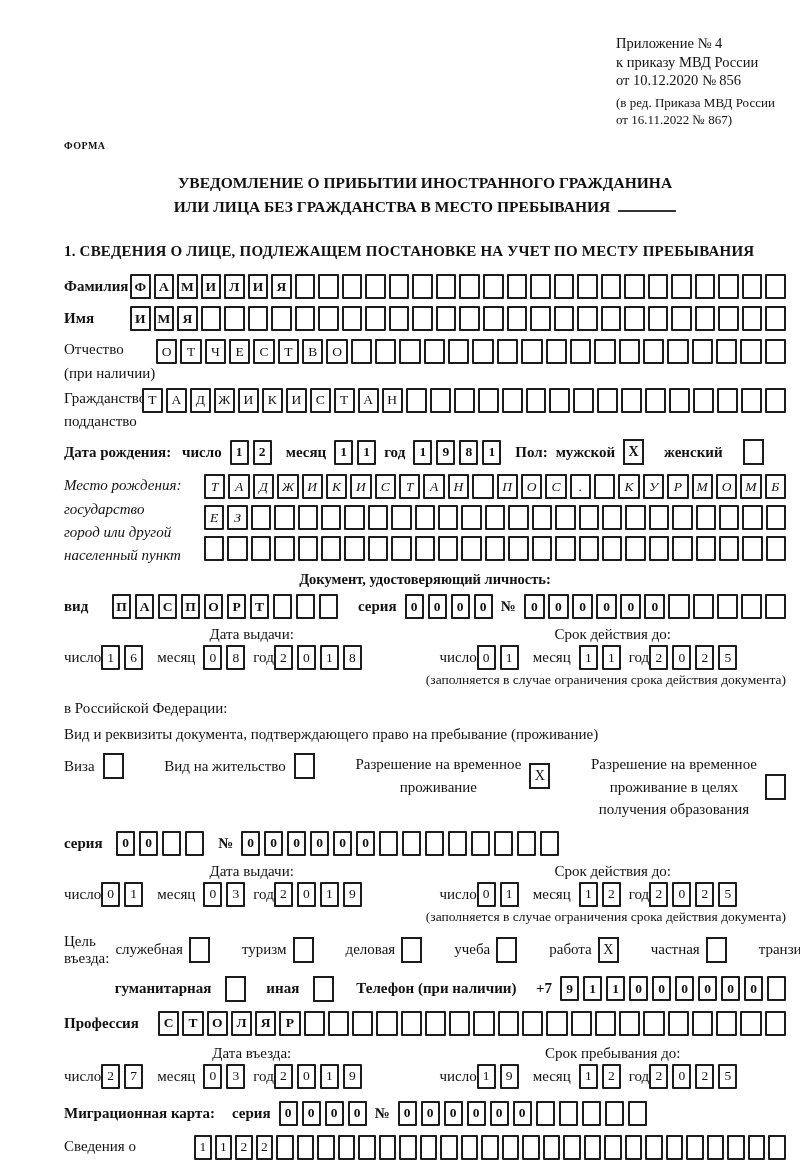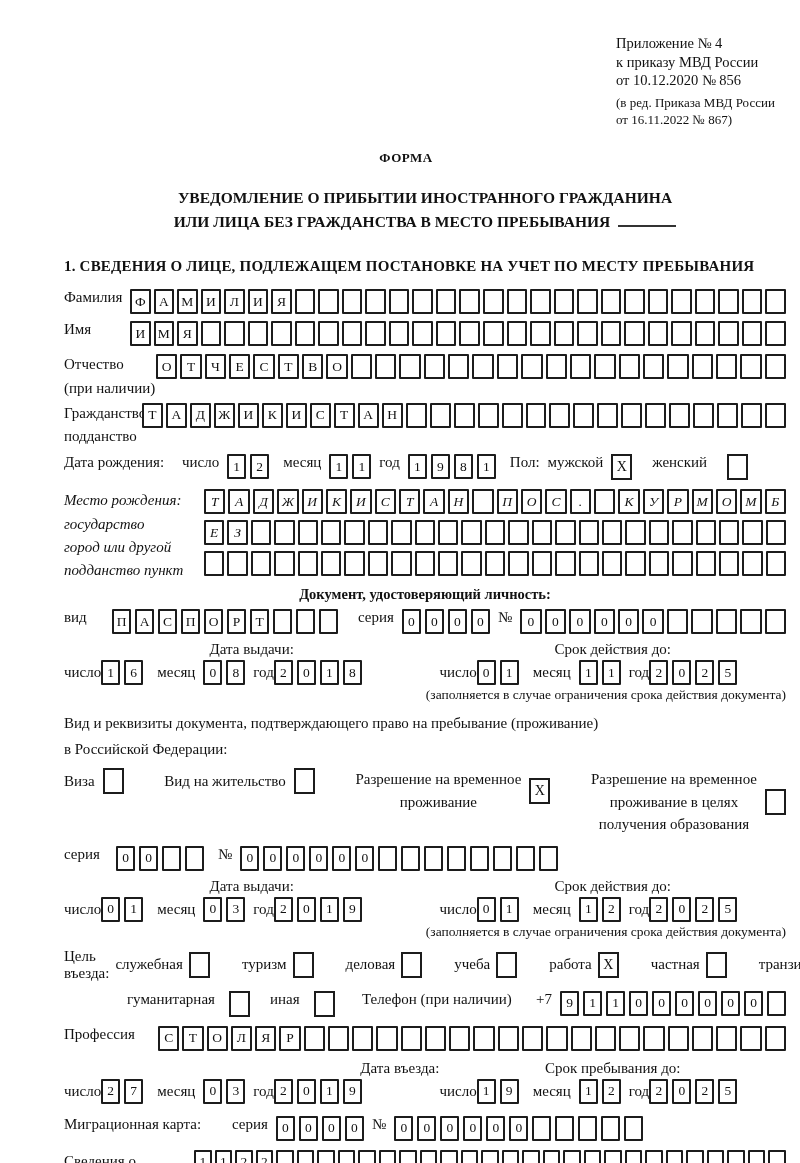--- a/index.html
+++ b/index.html
@@ -5,26 +5,26 @@
   * { box-sizing: border-box; margin: 0; padding: 0; }
   html,body { background:#fff; }
   body {
     width: 800px; height: 1163px; margin: 0 auto;
     font-family: "Liberation Serif", "DejaVu Serif", serif;
     color: #111; overflow: hidden;
     padding: 34px 14px 10px 64px;
   }
   .appendix { margin-left: 552px; font-size: 14.5px; line-height: 1.28; }
   .edition  { margin-left: 552px; font-size: 13px; line-height: 1.3; margin-top: 5px; }
-  .forma { text-align: center; padding-right: 38px; font-weight: bold; font-size: 13px; margin-top: 22px; letter-spacing: .5px; }
+  .forma { text-align: left; padding-right: 38px; font-weight: bold; font-size: 10px; margin-top: 12px; letter-spacing: .5px; }
   .title { text-align: center; font-weight: bold; font-size: 15.5px; margin-top: 20px; line-height: 1.55; }
   .blank-line { display:inline-block; width:58px; border-bottom: 2px solid #333; height: 14px; margin-left: 8px; }
   .sect { font-weight: bold; font-size: 15px; margin-top: 24px; margin-bottom: 14px; letter-spacing: .2px; }
 
-  .row { display: flex; align-items: flex-start; margin-bottom: 7px; }
+  .row { display: flex; align-items: center; margin-bottom: 7px; font-weight: bold; }
   .lbl { font-size: 15px; flex: none; }
   .cells { display: flex; gap: 3px; flex: 1; min-width: 0; }
   .c {
     flex: 1; height: 25px; min-width: 0;
     border: 2px solid #1c1c1c; border-radius: 1px;
     display: flex; align-items: center; justify-content: center;
     font-size: 13.5px; background: #fff;
   }
   .cf .c, .c.fx { flex: none; width: 19px; }
   .cf { flex: none; gap: 4px; }
@@ -246,21 +246,21 @@
   <div class="lbl">женский</div>
     <div class="gap20"></div>
   <span class="cb"></span>
 </div>
 
 <div class="two-col" style="margin-bottom:4px;font-style:italic;">
   <div class="lblcol" style="width:140px;">
     <div>Место рождения:</div>
     <div>государство</div>
     <div>город или другой</div>
-    <div>подданство пункт</div>
+    <div>населенный пункт</div>
   </div>
   <div class="stack">
     <div class="cells">
         <span class="c">Т</span>
         <span class="c">А</span>
         <span class="c">Д</span>
         <span class="c">Ж</span>
         <span class="c">И</span>
         <span class="c">К</span>
         <span class="c">И</span>
@@ -428,22 +428,22 @@
         <span class="c">2</span>
         <span class="c">0</span>
         <span class="c">2</span>
         <span class="c">5</span>
       </span>
   </div>
 </div>
 <div class="note">(заполняется в случае ограничения срока действия документа)</div>
 
 <div class="intro">
+  <div>в Российской Федерации:</div>
   <div>Вид и реквизиты документа, подтверждающего право на пребывание (проживание)</div>
-  <div>в Российской Федерации:</div>
 </div>
 
 <div class="opts">
   <div class="opt">
     <div class="txt">Виза</div>
     <span class="cb"></span>
   </div>
   <div class="opt">
     <div class="txt">Вид на жительство</div>
     <span class="cb"></span>
@@ -632,21 +632,21 @@
       <span class="c"></span>
       <span class="c"></span>
       <span class="c"></span>
       <span class="c"></span>
       <span class="c"></span>
       <span class="c"></span>
     </div>
 </div>
 
 <div class="dhead">
-  <div style="width:52%; text-align:right;">Дата въезда:</div>
+  <div style="width:52%; text-align:center;">Дата въезда:</div>
   <div style="width:48%; text-align:center;">Срок пребывания до:</div>
 </div>
 <div class="dates" style="margin-bottom:8px;">
   <div class="dhalf dh-left">
     <div class="lbl">число</div>
       <span class="cells cf">
         <span class="c">2</span>
         <span class="c">7</span>
       </span>
       <div class="gap14"></div>

